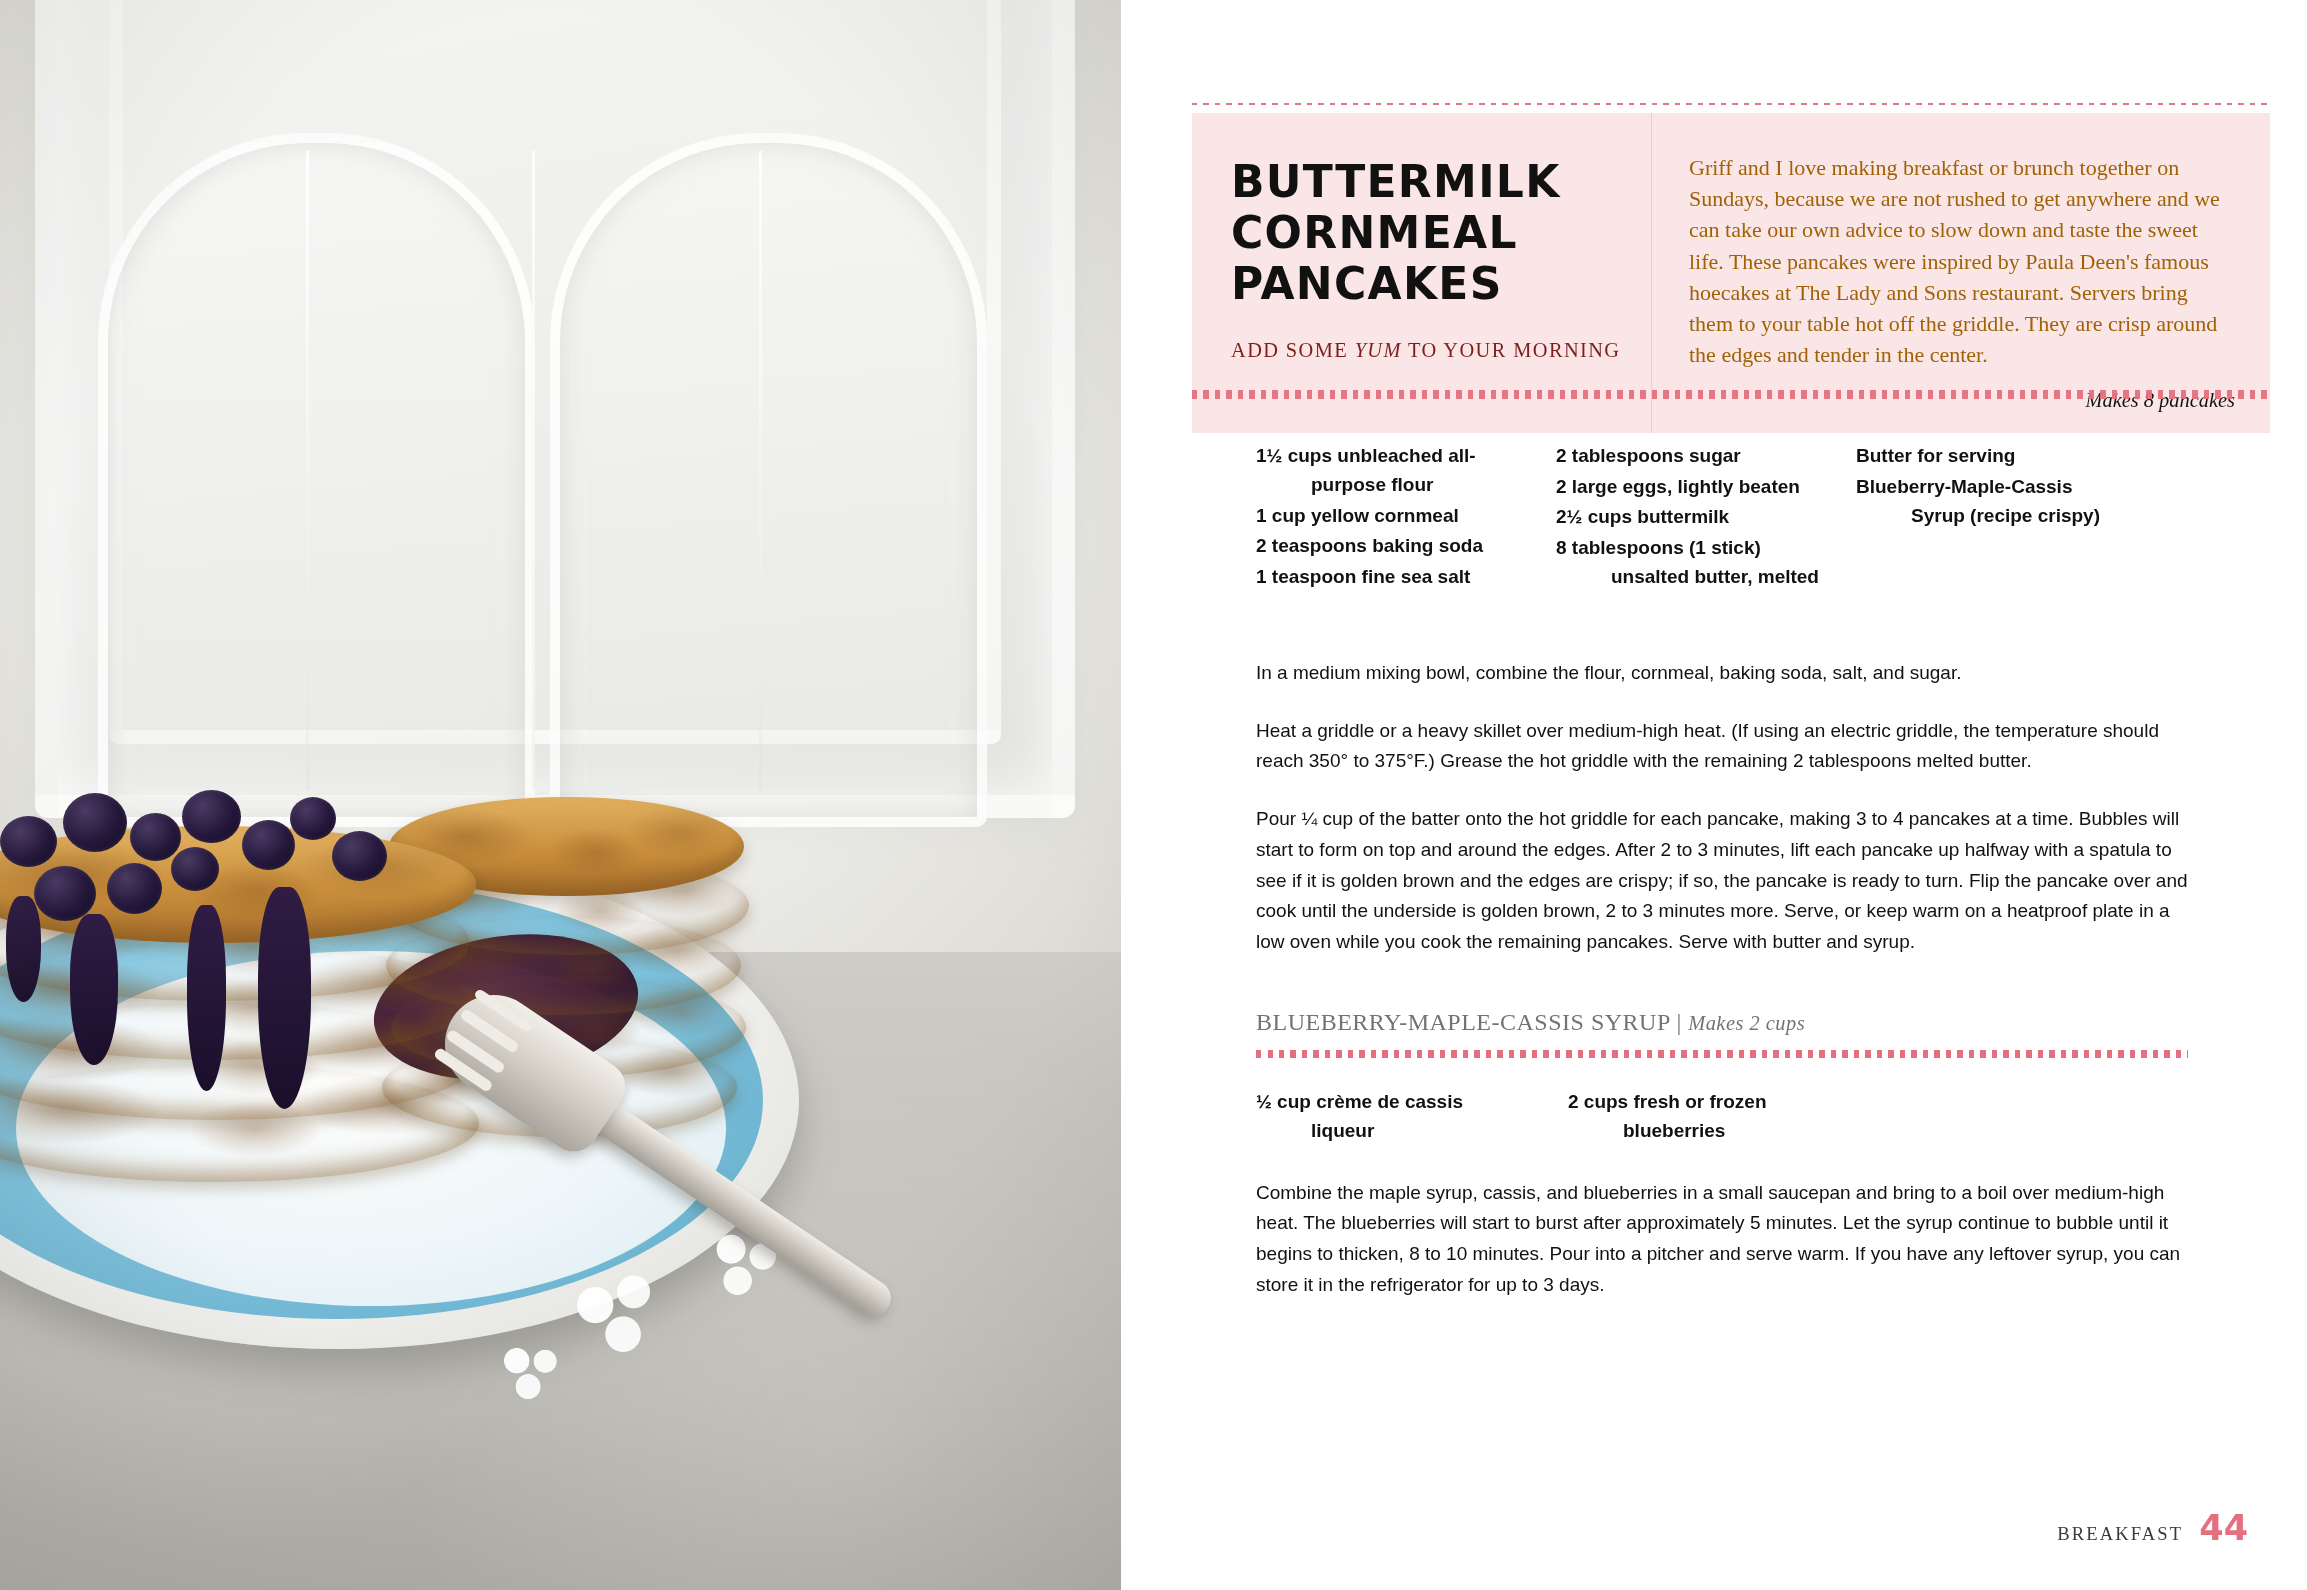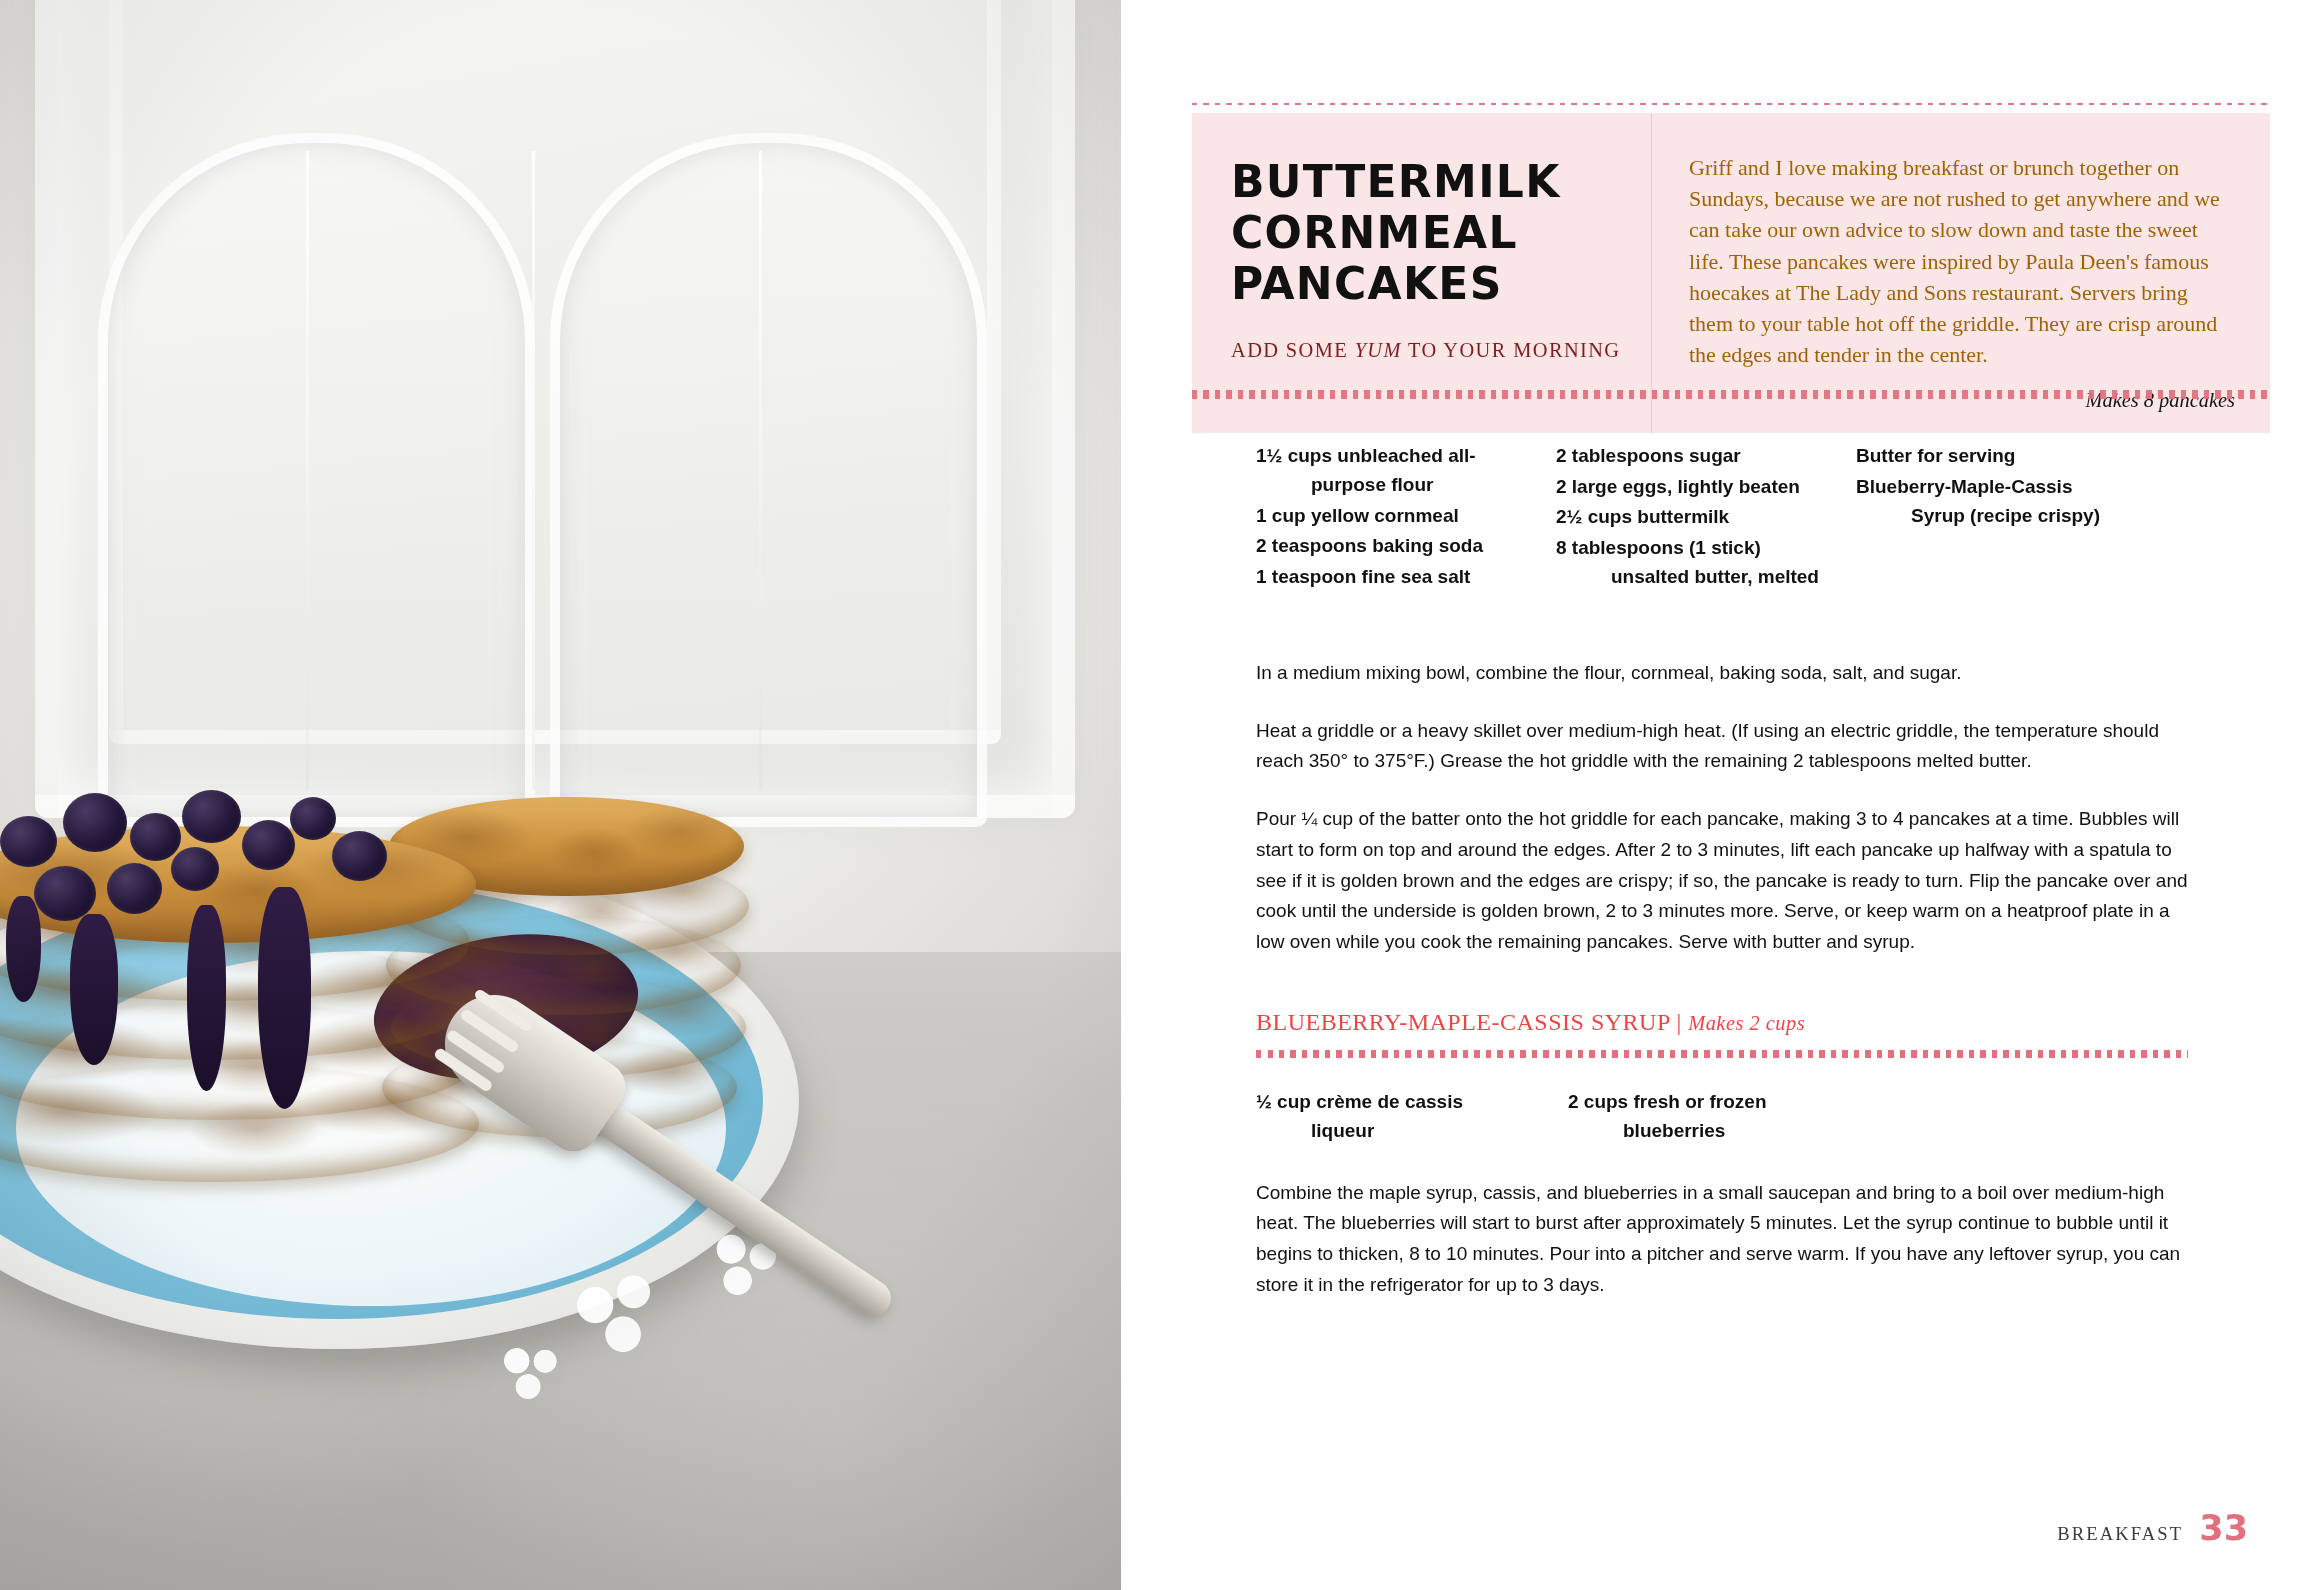--- a/index.html
+++ b/index.html
@@ -339,21 +339,21 @@
     line-height: 1.62;
     color: #111;
     margin-bottom: 27px;
     max-width: 932px;
   }
   .sub-head {
     margin-top: 51px;
     font-family: "Liberation Serif", serif;
     font-size: 24px;
     letter-spacing: 0.5px;
-    color: #ef4444;
+    color: #737373;
   }
   .sub-head .label { text-transform: uppercase; }
   .sub-head .makes-inline { font-style: italic; font-size: 20.4px; }
   .dotted-rule {
     margin-top: 14px;
     width: 932px;
     height: 8px;
     background: repeating-linear-gradient(90deg, #e4707f 0 5.3px, rgba(228,112,127,0) 5.3px 11.5px);
   }
   .syrup-ing {
@@ -552,18 +552,18 @@
               <li><span>2 cups fresh or frozen</span><div class="ing-cont">blueberries</div></li>
             </ul>
         </div>
       </div>
 
       <p class="step syrup-body">Combine the maple syrup, cassis, and blueberries in a small saucepan and bring to a boil over medium-high heat. The blueberries will start to burst after approximately 5 minutes. Let the syrup continue to bubble until it begins to thicken, 8 to 10 minutes. Pour into a pitcher and serve warm. If you have any leftover syrup, you can store it in the refrigerator for up to 3 days.</p>
     </div>
 
     <div class="footer">
       <span class="footer-label">BREAKFAST</span>
-      <span class="page-num">33</span>
+      <span class="page-num">44</span>
     </div>
 
   </div>
 </div>
 
 
 </body></html>

